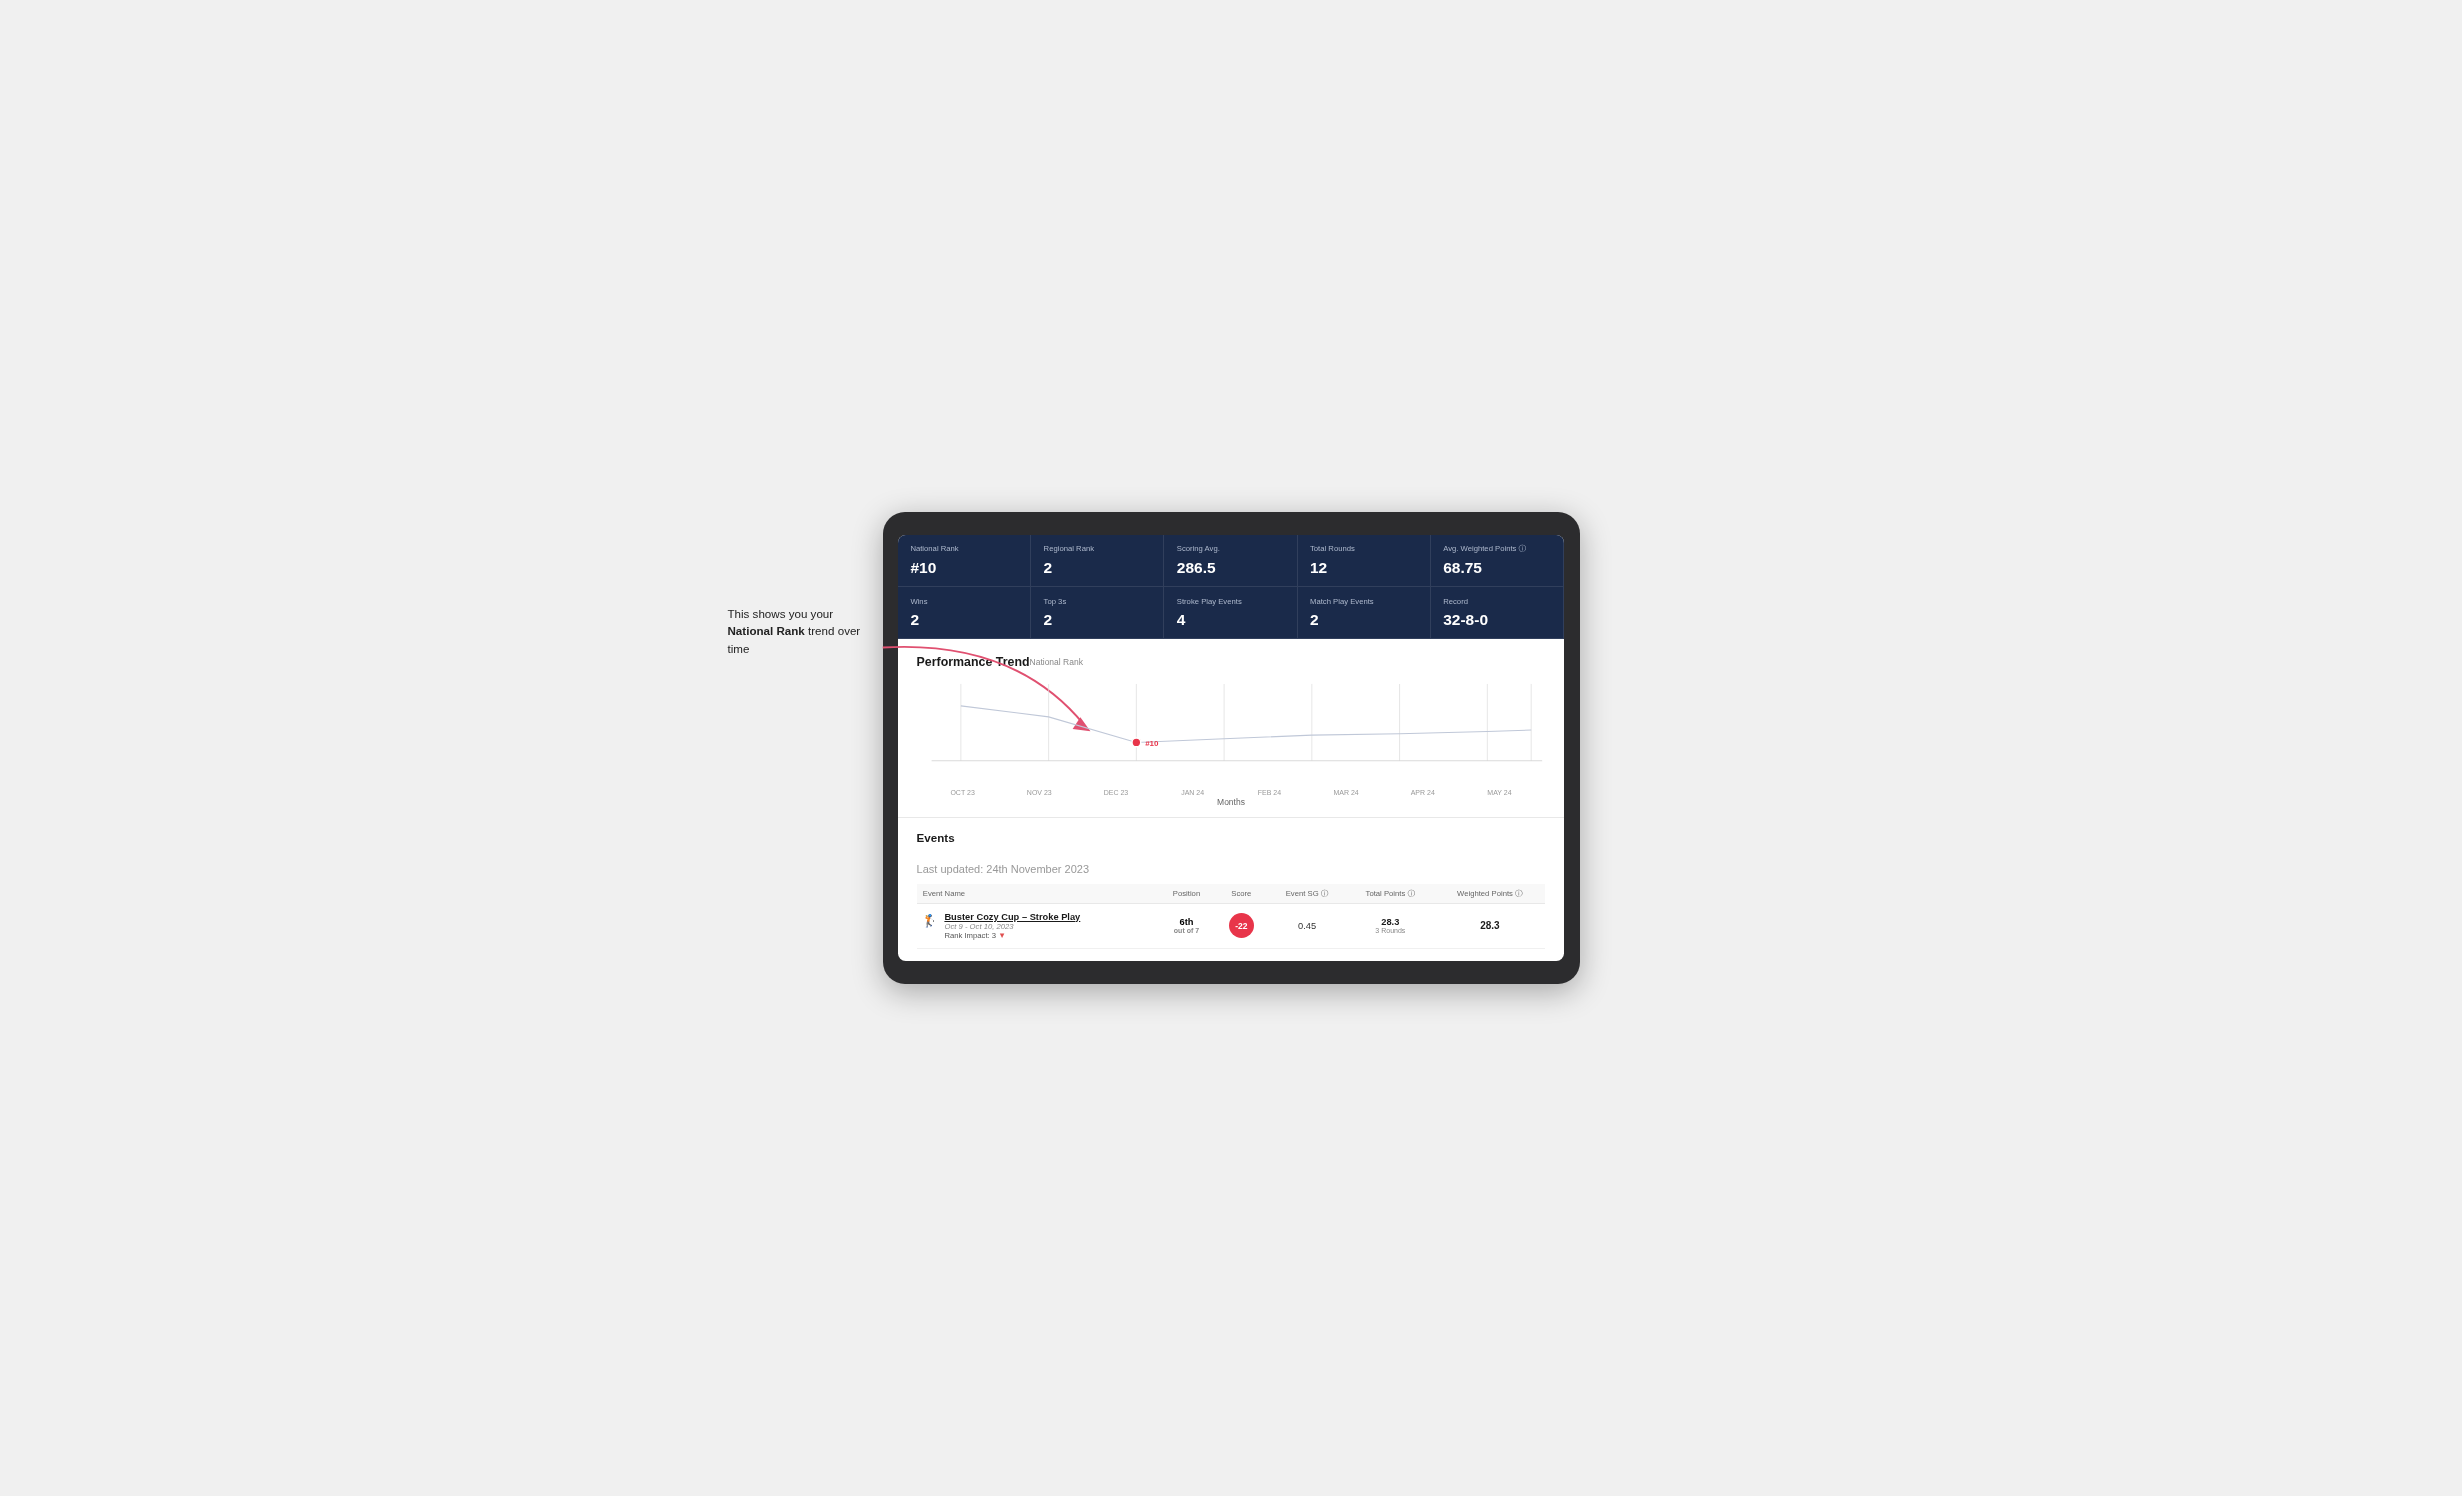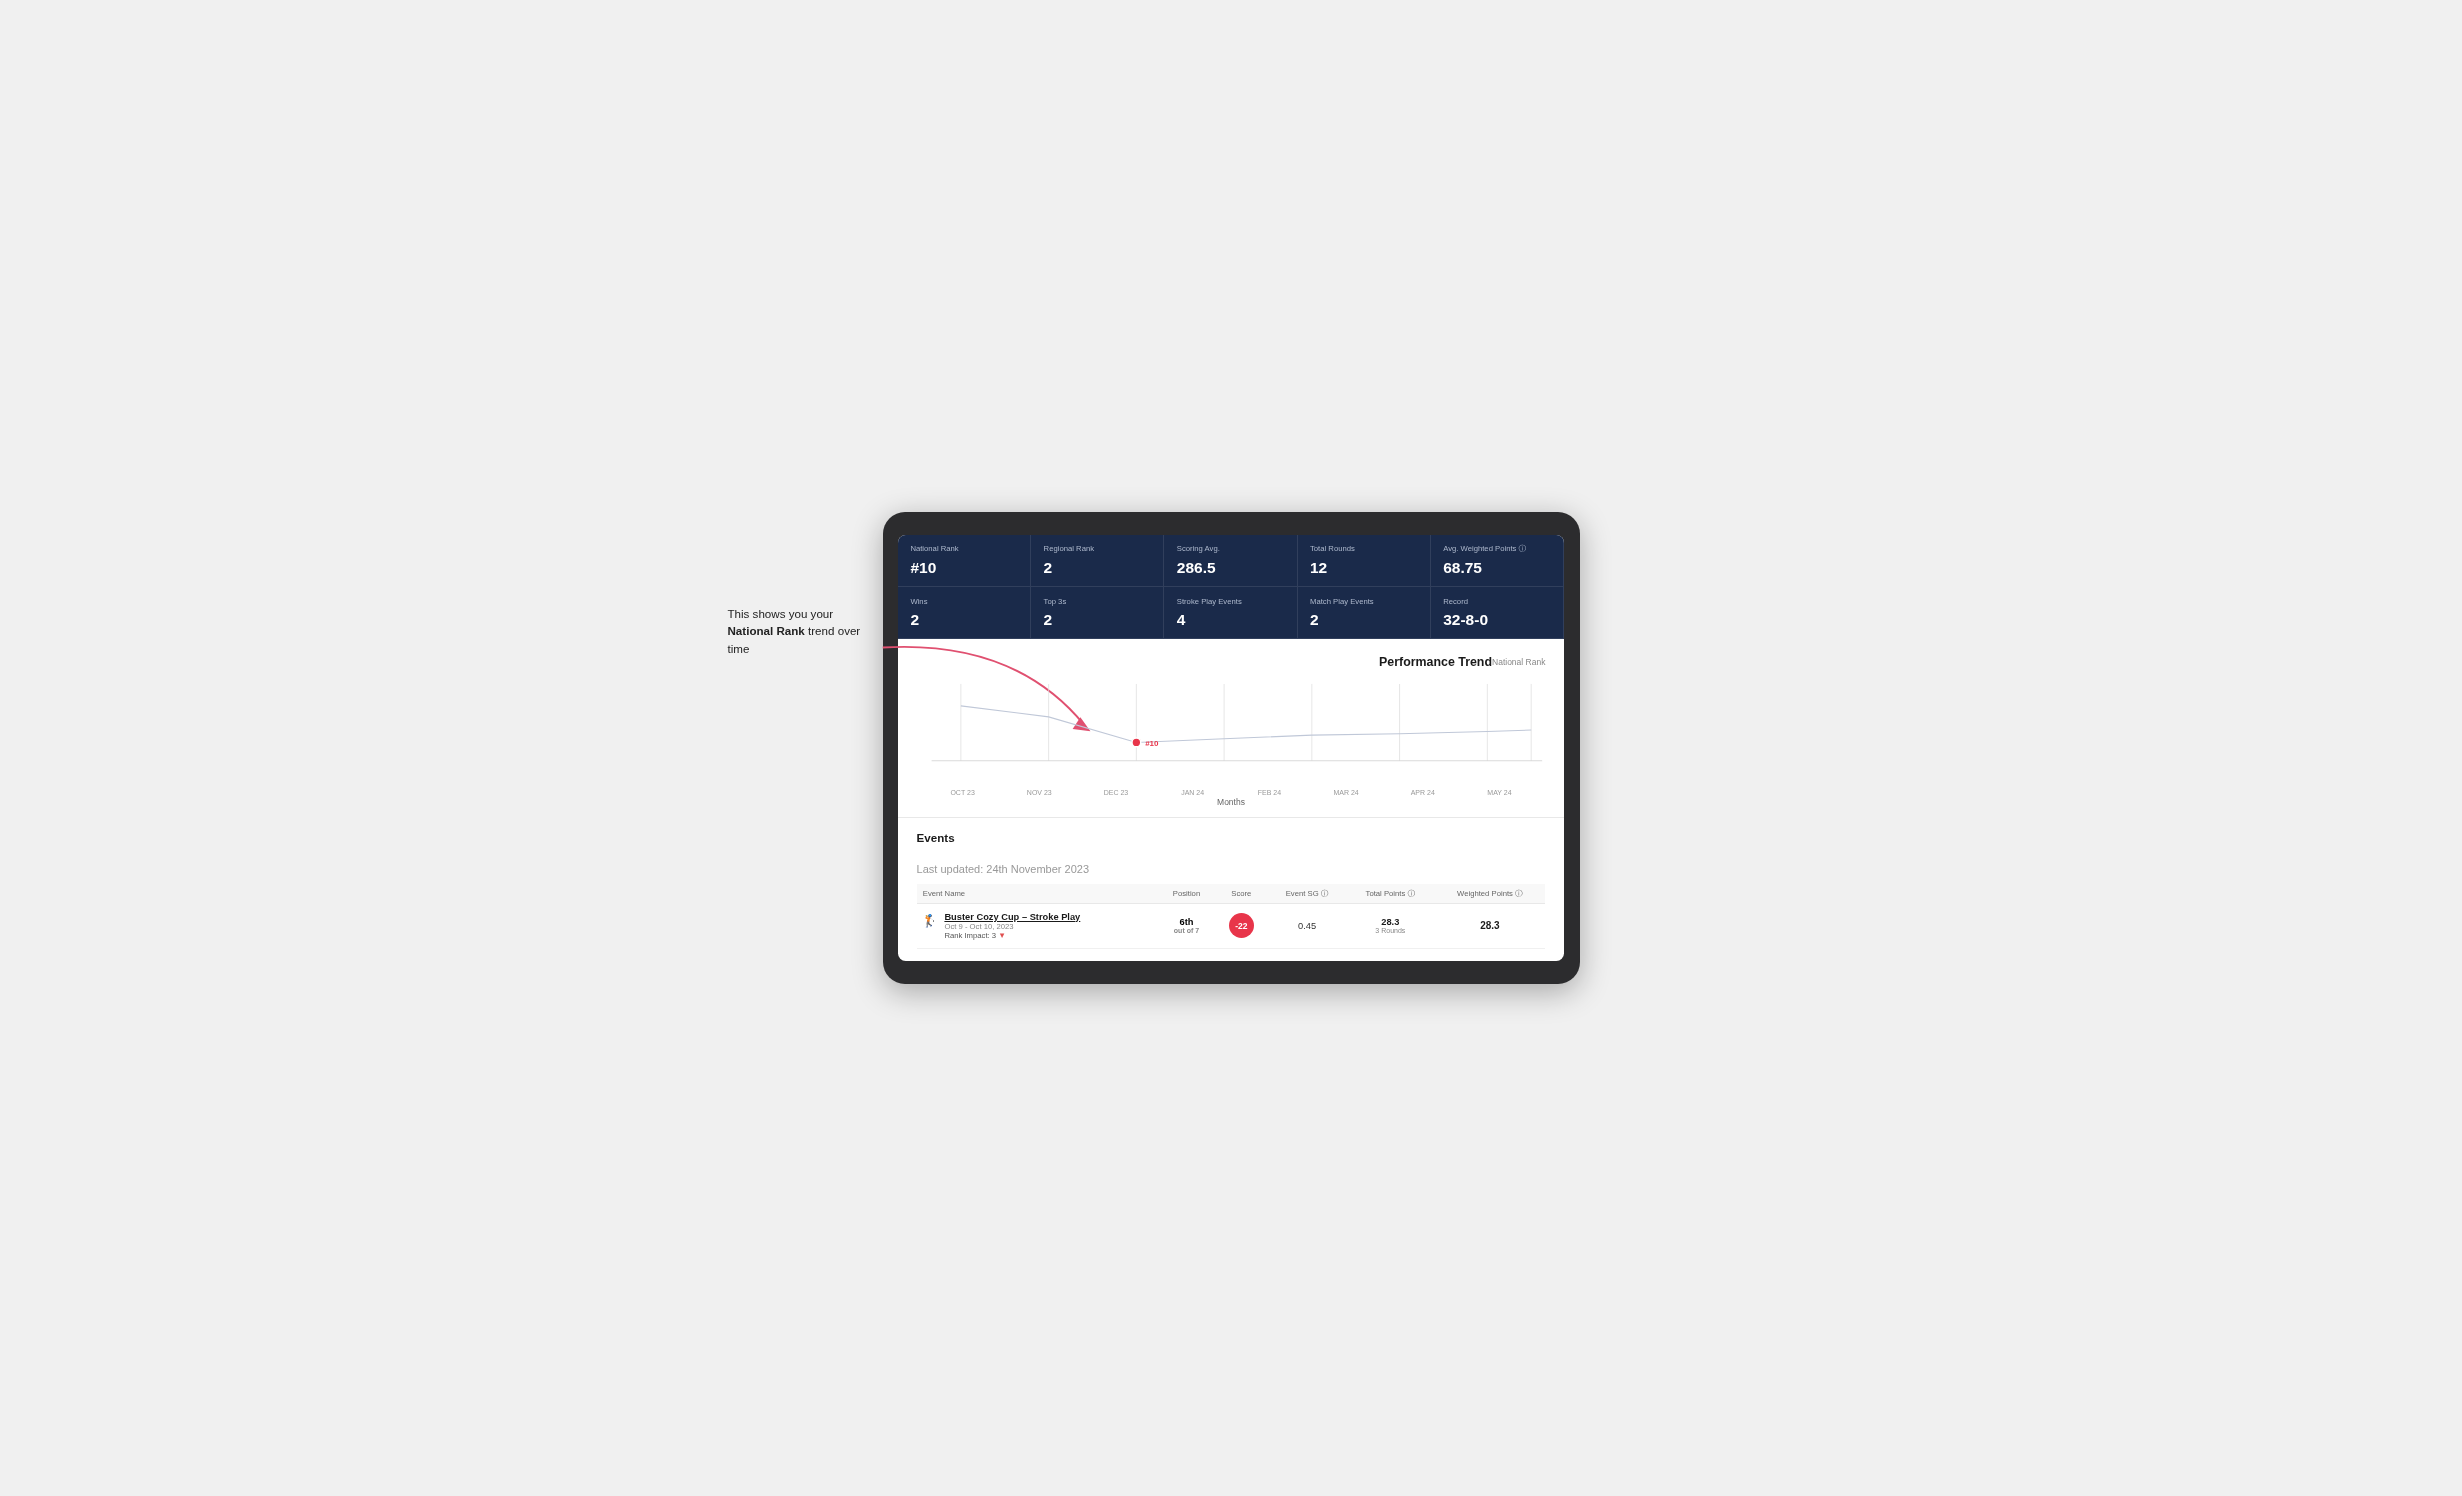--- a/index.html
+++ b/index.html
@@ -89,21 +89,21 @@
     }
 
     
     .performance-section {
       padding: 15.5px 18.6px 7.7px;
       border-bottom: 0.8px solid #e8e8e8;
     }
 
     .perf-header {
       display: flex;
-      justify-content: flex-end;
+      justify-content: flex-start;
       align-items: center;
       margin-bottom: 12.4px;
     }
 
     .perf-title {
       font-size: 12.4px;
       font-weight: 700;
       color: #1a1a1a;
     }
 
@@ -204,20 +204,21 @@
       font-weight: 600;
       color: #1a1a1a;
       display: block;
       text-decoration: underline;
     }
 
     .event-date {
       font-size: 7.7px;
       color: #888;
       display: block;
+      font-style: italic;
     }
 
     .event-rank-impact {
       font-size: 7.7px;
       color: #555;
       display: block;
     }
 
     .rank-impact-arrow {
       color: #e05050;

